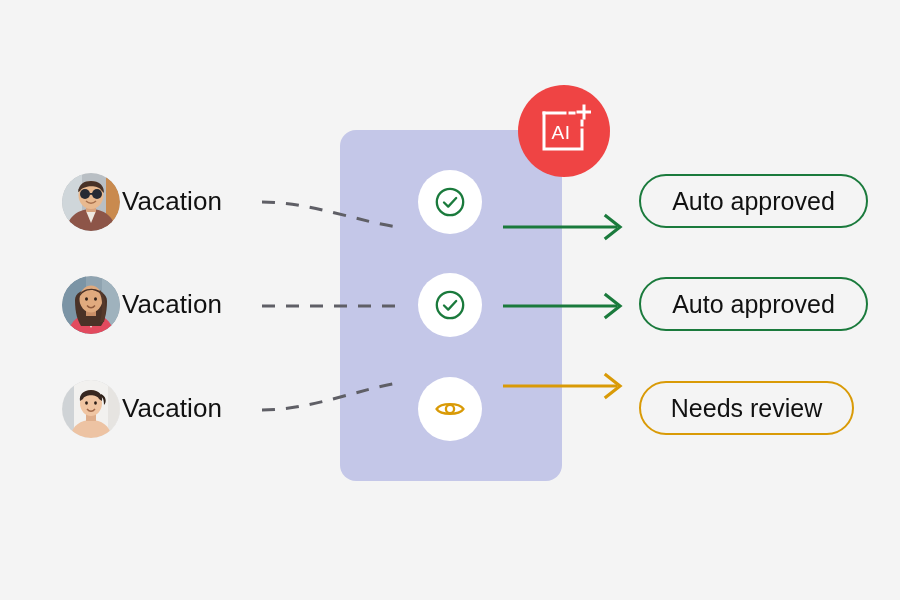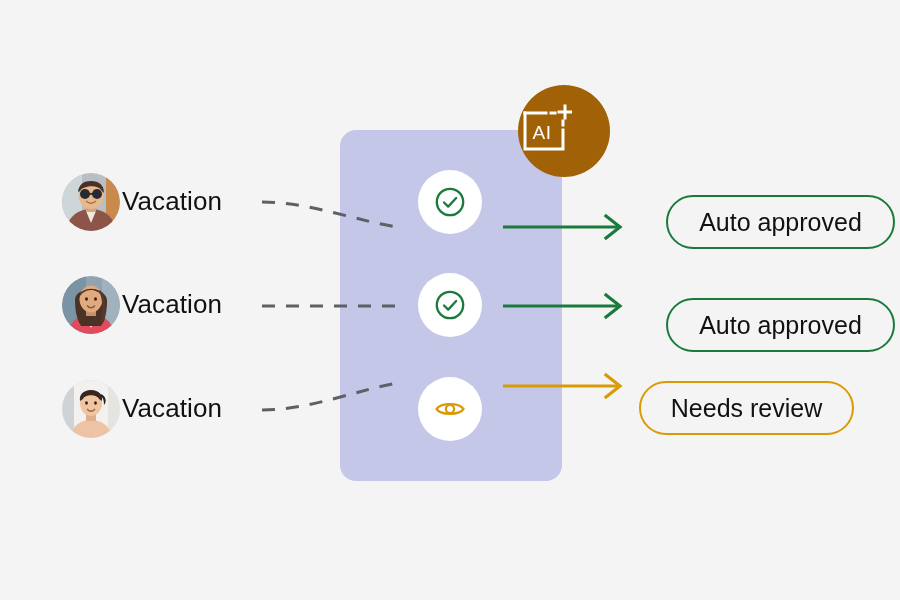--- a/index.html
+++ b/index.html
@@ -32,24 +32,24 @@
   }
 
   
   .ai-badge {
     position: absolute;
     left: 518px;
     top: 85px;
     width: 92px;
     height: 92px;
     border-radius: 50%;
-    background: #a16207;
+    background: #ef4444;
     display: flex;
     align-items: center;
-    justify-content: flex-start;
+    justify-content: center;
   }
   .ai-badge svg { display: block; }
 
   
   .wire-layer {
     position: absolute;
     left: 0;
     top: 0;
     width: 900px;
     height: 600px;
@@ -116,21 +116,21 @@
     border-radius: 27px;
     background: #f4f4f4;
     display: flex;
     align-items: center;
     justify-content: center;
     padding: 0 22px;
     font-size: 25px;
     color: #111111;
     white-space: nowrap;
   }
-  .pill.approved { left: 666px; width: 229px; border-color: #1a7a3c; margin-top: 21px; }
+  .pill.approved { left: 639px; width: 229px; border-color: #1a7a3c; }
   .pill.review   { left: 639px; width: 215px; border-color: #d99a06; top: 1px; justify-content: center; }
 </style>
 </head>
 <body>
 
 <div id="stage">
 
   <div class="process-card"></div>
 
   <svg class="wire-layer" viewBox="0 0 900 600" width="900" height="600">

